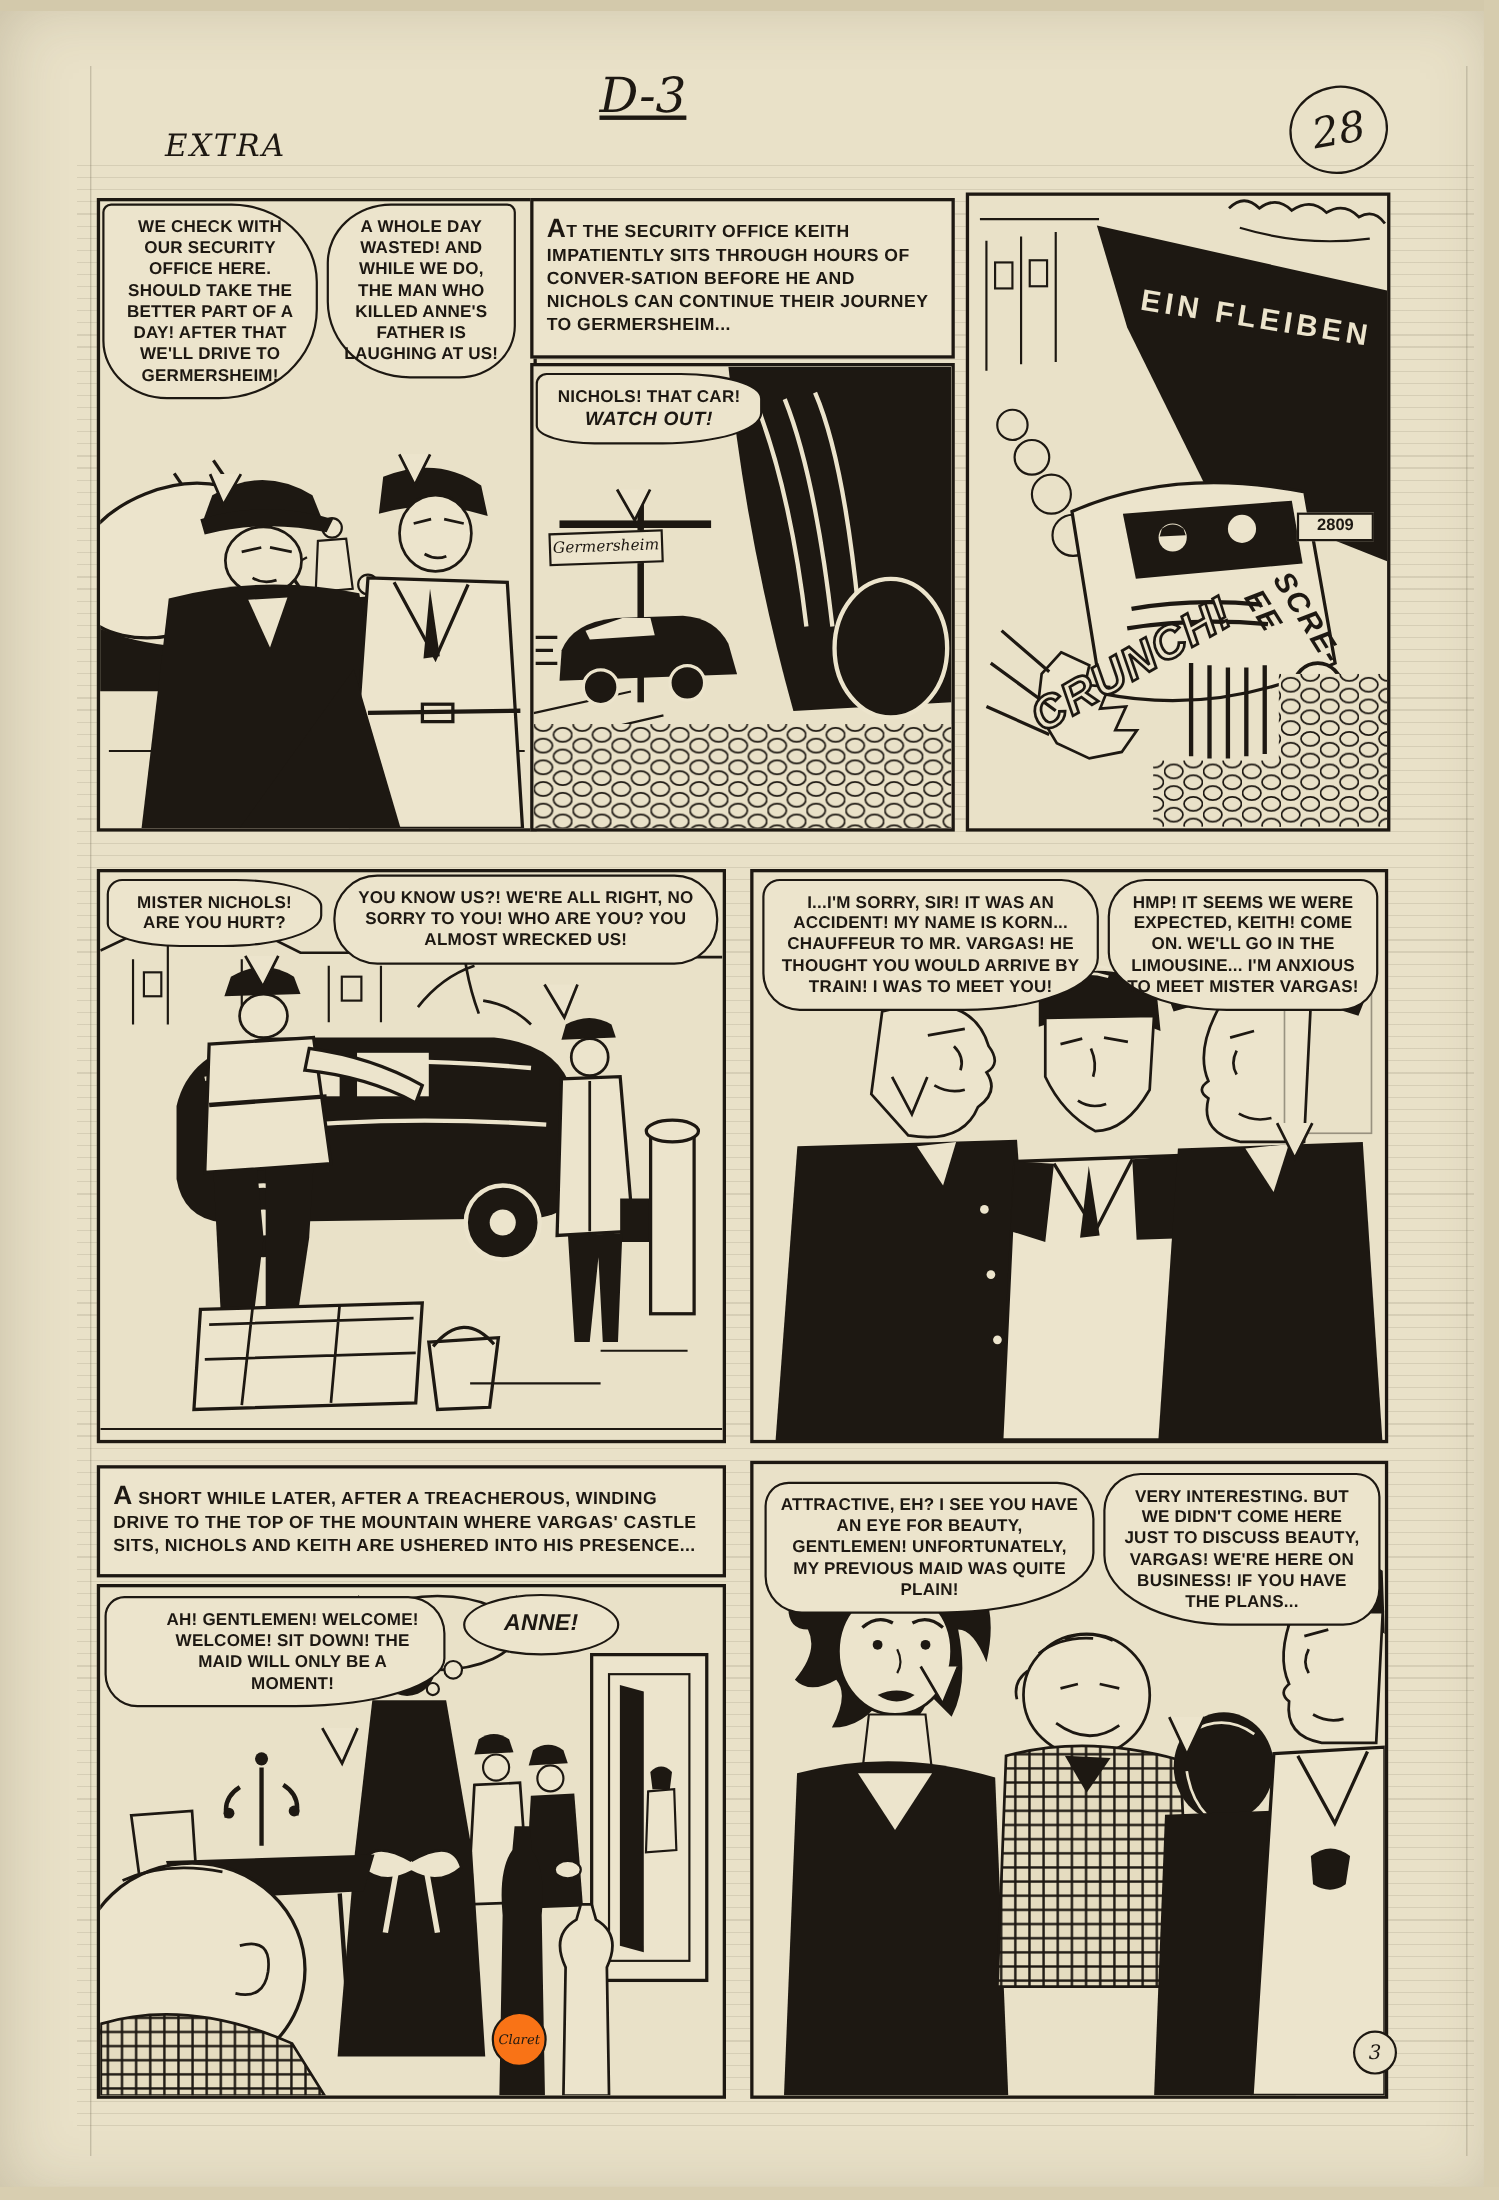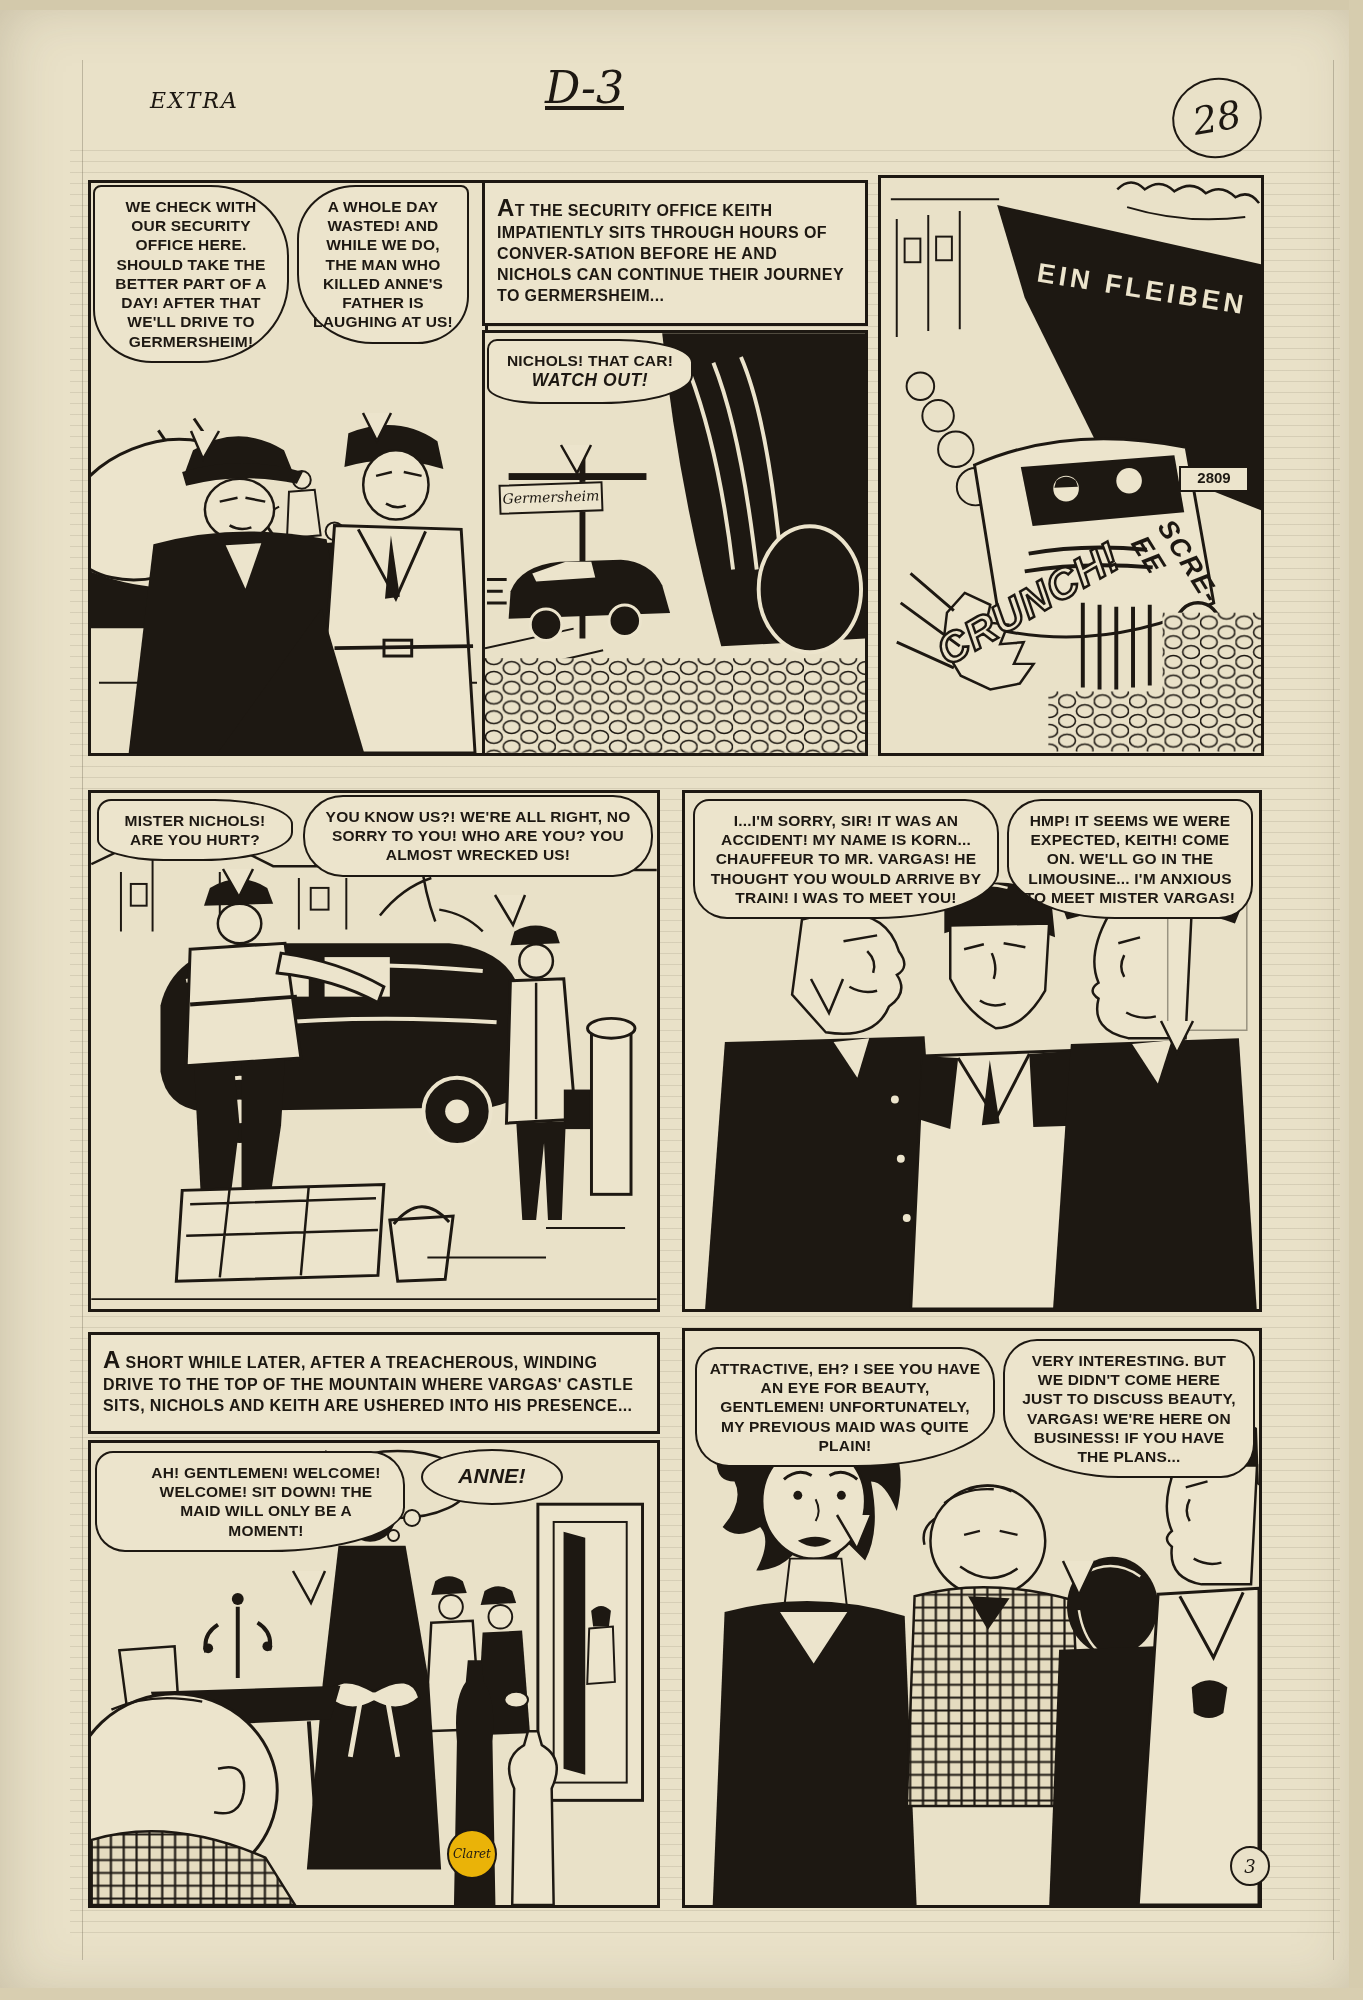--- a/index.html
+++ b/index.html
@@ -30,38 +30,38 @@
   .sfx-crunch{position:absolute;z-index:4;font-weight:bold;font-style:italic;font-size:42px;
       color:#ece4cc;-webkit-text-stroke:2.5px #1d1812;letter-spacing:1px;transform:rotate(-30deg);}
   .sfx-scree{position:absolute;z-index:4;font-weight:bold;font-style:italic;font-size:27px;
       color:#1d1812;letter-spacing:2px;transform:rotate(58deg);transform-origin:left top;}
   .truck-text{position:absolute;z-index:4;font-weight:bold;font-size:27px;letter-spacing:4px;
       color:#ece4cc;transform:rotate(9deg);font-family:"Liberation Sans",sans-serif;}
   .plate{position:absolute;z-index:4;background:#ece4cc;border:2px solid #1d1812;text-align:center;
       font-weight:bold;font-size:15px;line-height:20px;}
   .sign{position:absolute;z-index:4;background:#ece4cc;border:2px solid #1d1812;text-align:center;
       font-family:"DejaVu Serif",serif;font-style:italic;font-size:14px;line-height:24px;transform:rotate(-2deg);}
-  .bottle-label{position:absolute;z-index:4;background:#eab308;border:2px solid #1d1812;border-radius:50%;
+  .bottle-label{position:absolute;z-index:4;background:#f97316;border:2px solid #1d1812;border-radius:50%;
       text-align:center;font-family:"DejaVu Serif",serif;font-style:italic;font-size:12px;}
   .thought{border-radius:50%;}
   .dot{position:absolute;background:#ece4cc;border:2px solid #1d1812;border-radius:50%;z-index:6;}
 </style>
 </head>
 <body>
 
 <div class="page">
   <div class="edge-top"></div>
   <div class="edge-right"></div>
   <div class="edge-bottom"></div>
   <div class="ruled"></div>
   <div class="guide-v" style="left:82px"></div>
   <div class="guide-v" style="left:1333px"></div>
 
   
-  <div class="hand" style="left:150px;top:88px;font-size:22px;letter-spacing:2px;">EXTRA</div>
+  <div class="hand" style="left:150px;top:116px;font-size:28px;letter-spacing:2px;">EXTRA</div>
   <div class="hand" style="left:545px;top:62px;font-size:44px;text-decoration:underline;">D-3</div>
   <div class="hand circled" style="left:1172px;top:78px;width:86px;height:76px;font-size:38px;transform:rotate(-10deg);">28</div>
 
   
   <svg width="0" height="0">
     <defs>
       <pattern id="cobble" width="36" height="20" patternUnits="userSpaceOnUse">
         <rect width="36" height="20" fill="#e9e1c8"></rect>
         <ellipse cx="9" cy="10" rx="8.5" ry="6.5" fill="none" stroke="#1d1812" stroke-width="1.6"></ellipse>
         <ellipse cx="27" cy="0" rx="8.5" ry="6.5" fill="none" stroke="#1d1812" stroke-width="1.6"></ellipse>

